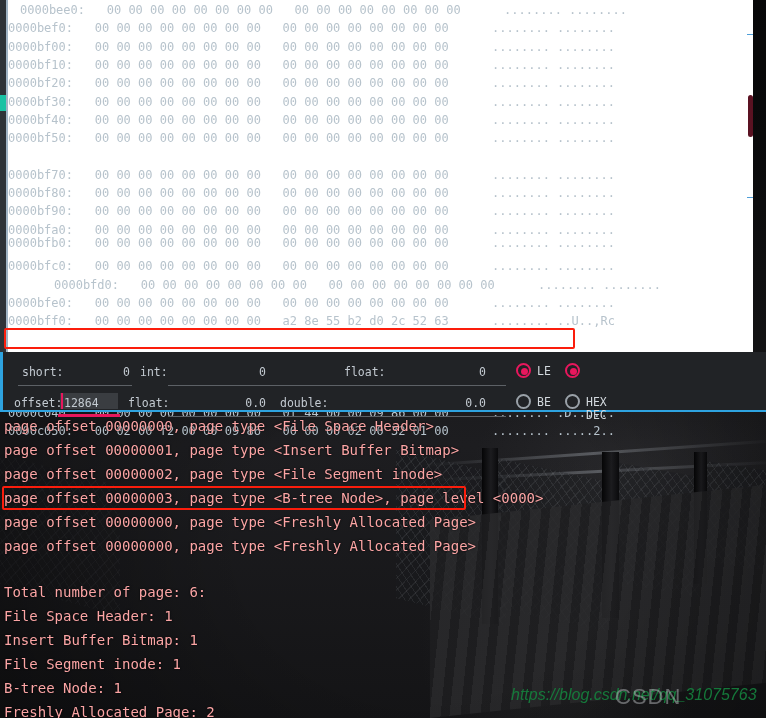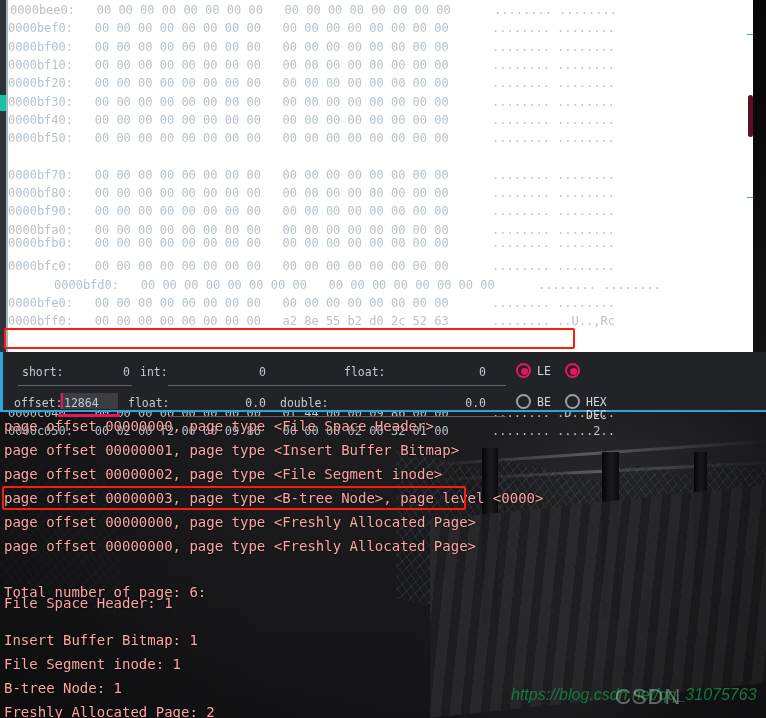--- a/index.html
+++ b/index.html
@@ -97,21 +97,21 @@
     <div class="vignette"></div>
   </div>
 
   <div class="hexpanel">
     <div class="hex-left-gutter">
       <div class="marker" style="top:95px;"></div>
     </div>
     <div class="hex-left-divider"></div>
 
     <div class="hexrows" id="hexrows">
-        <div class="hexrow" style="position: absolute; left: 2px; top: 1px;"><span class="off">0000bee0:   </span><span class="b">00 00 00 00 00 00 00 00   </span><span class="b">00 00 00 00 00 00 00 00      </span><span class="asc">........ </span><span class="asc">........</span></div>
+        <div class="hexrow" style="position: absolute; left: 12px; top: 1px;"><span class="off">0000bee0:   </span><span class="b">00 00 00 00 00 00 00 00   </span><span class="b">00 00 00 00 00 00 00 00      </span><span class="asc">........ </span><span class="asc">........</span></div>
         <div class="hexrow" style="position: absolute; left: 0px; top: 19.3px;"><span class="off">0000bef0:   </span><span class="b">00 00 00 00 00 00 00 00   </span><span class="b">00 00 00 00 00 00 00 00      </span><span class="asc">........ </span><span class="asc">........</span></div>
         <div class="hexrow" style="position: absolute; left: 0px; top: 37.6px;"><span class="off">0000bf00:   </span><span class="b">00 00 00 00 00 00 00 00   </span><span class="b">00 00 00 00 00 00 00 00      </span><span class="asc">........ </span><span class="asc">........</span></div>
         <div class="hexrow" style="position: absolute; left: 0px; top: 55.9px;"><span class="off">0000bf10:   </span><span class="b">00 00 00 00 00 00 00 00   </span><span class="b">00 00 00 00 00 00 00 00      </span><span class="asc">........ </span><span class="asc">........</span></div>
         <div class="hexrow" style="position: absolute; left: 0px; top: 74.2px;"><span class="off">0000bf20:   </span><span class="b">00 00 00 00 00 00 00 00   </span><span class="b">00 00 00 00 00 00 00 00      </span><span class="asc">........ </span><span class="asc">........</span></div>
         <div class="hexrow" style="position: absolute; left: 0px; top: 92.5px;"><span class="off">0000bf30:   </span><span class="b">00 00 00 00 00 00 00 00   </span><span class="b">00 00 00 00 00 00 00 00      </span><span class="asc">........ </span><span class="asc">........</span></div>
         <div class="hexrow" style="position: absolute; left: 0px; top: 110.8px;"><span class="off">0000bf40:   </span><span class="b">00 00 00 00 00 00 00 00   </span><span class="b">00 00 00 00 00 00 00 00      </span><span class="asc">........ </span><span class="asc">........</span></div>
         <div class="hexrow" style="position: absolute; left: 0px; top: 129.1px;"><span class="off">0000bf50:   </span><span class="b">00 00 00 00 00 00 00 00   </span><span class="b">00 00 00 00 00 00 00 00      </span><span class="asc">........ </span><span class="asc">........</span></div>
         <div class="hexrow" style="position: absolute; left: 0px; top: 165.7px;"><span class="off">0000bf70:   </span><span class="b">00 00 00 00 00 00 00 00   </span><span class="b">00 00 00 00 00 00 00 00      </span><span class="asc">........ </span><span class="asc">........</span></div>
         <div class="hexrow" style="position: absolute; left: 0px; top: 184px;"><span class="off">0000bf80:   </span><span class="b">00 00 00 00 00 00 00 00   </span><span class="b">00 00 00 00 00 00 00 00      </span><span class="asc">........ </span><span class="asc">........</span></div>
         <div class="hexrow" style="position: absolute; left: 0px; top: 202.3px;"><span class="off">0000bf90:   </span><span class="b">00 00 00 00 00 00 00 00   </span><span class="b">00 00 00 00 00 00 00 00      </span><span class="asc">........ </span><span class="asc">........</span></div>
@@ -180,21 +180,21 @@
 
   <div class="console" id="console">
       <div class="cline" style="top: 0px;">page offset 00000000, page type &lt;File Space Header&gt;</div>
       <div class="cline" style="top: 24px;">page offset 00000001, page type &lt;Insert Buffer Bitmap&gt;</div>
       <div class="cline" style="top: 48px;">page offset 00000002, page type &lt;File Segment inode&gt;</div>
       <div class="cline" style="top: 72px;">page offset 00000003, page type &lt;B-tree Node&gt;, page level &lt;0000&gt;</div>
       <div class="cbox" style="left: 2px; top: 68px; width: 460px; height: 20px;"></div>
       <div class="cline" style="top: 96px;">page offset 00000000, page type &lt;Freshly Allocated Page&gt;</div>
       <div class="cline" style="top: 120px;">page offset 00000000, page type &lt;Freshly Allocated Page&gt;</div>
       <div class="cline" style="top: 166px;">Total number of page: 6:</div>
-      <div class="cline" style="top: 177px; text-align: right;">File Space Header: 1</div>
+      <div class="cline" style="top: 190px; text-align: right;">File Space Header: 1</div>
       <div class="cline" style="top: 214px;">Insert Buffer Bitmap: 1</div>
       <div class="cline" style="top: 238px;">File Segment inode: 1</div>
       <div class="cline" style="top: 262px;">B-tree Node: 1</div>
       <div class="cline" style="top: 286px;">Freshly Allocated Page: 2</div>
     </div>
 
   <div class="wm wm1">https://blog.csdn.net/qq_31075763</div>
   <div class="wm wm2">CSDN</div>
 
 </div>

